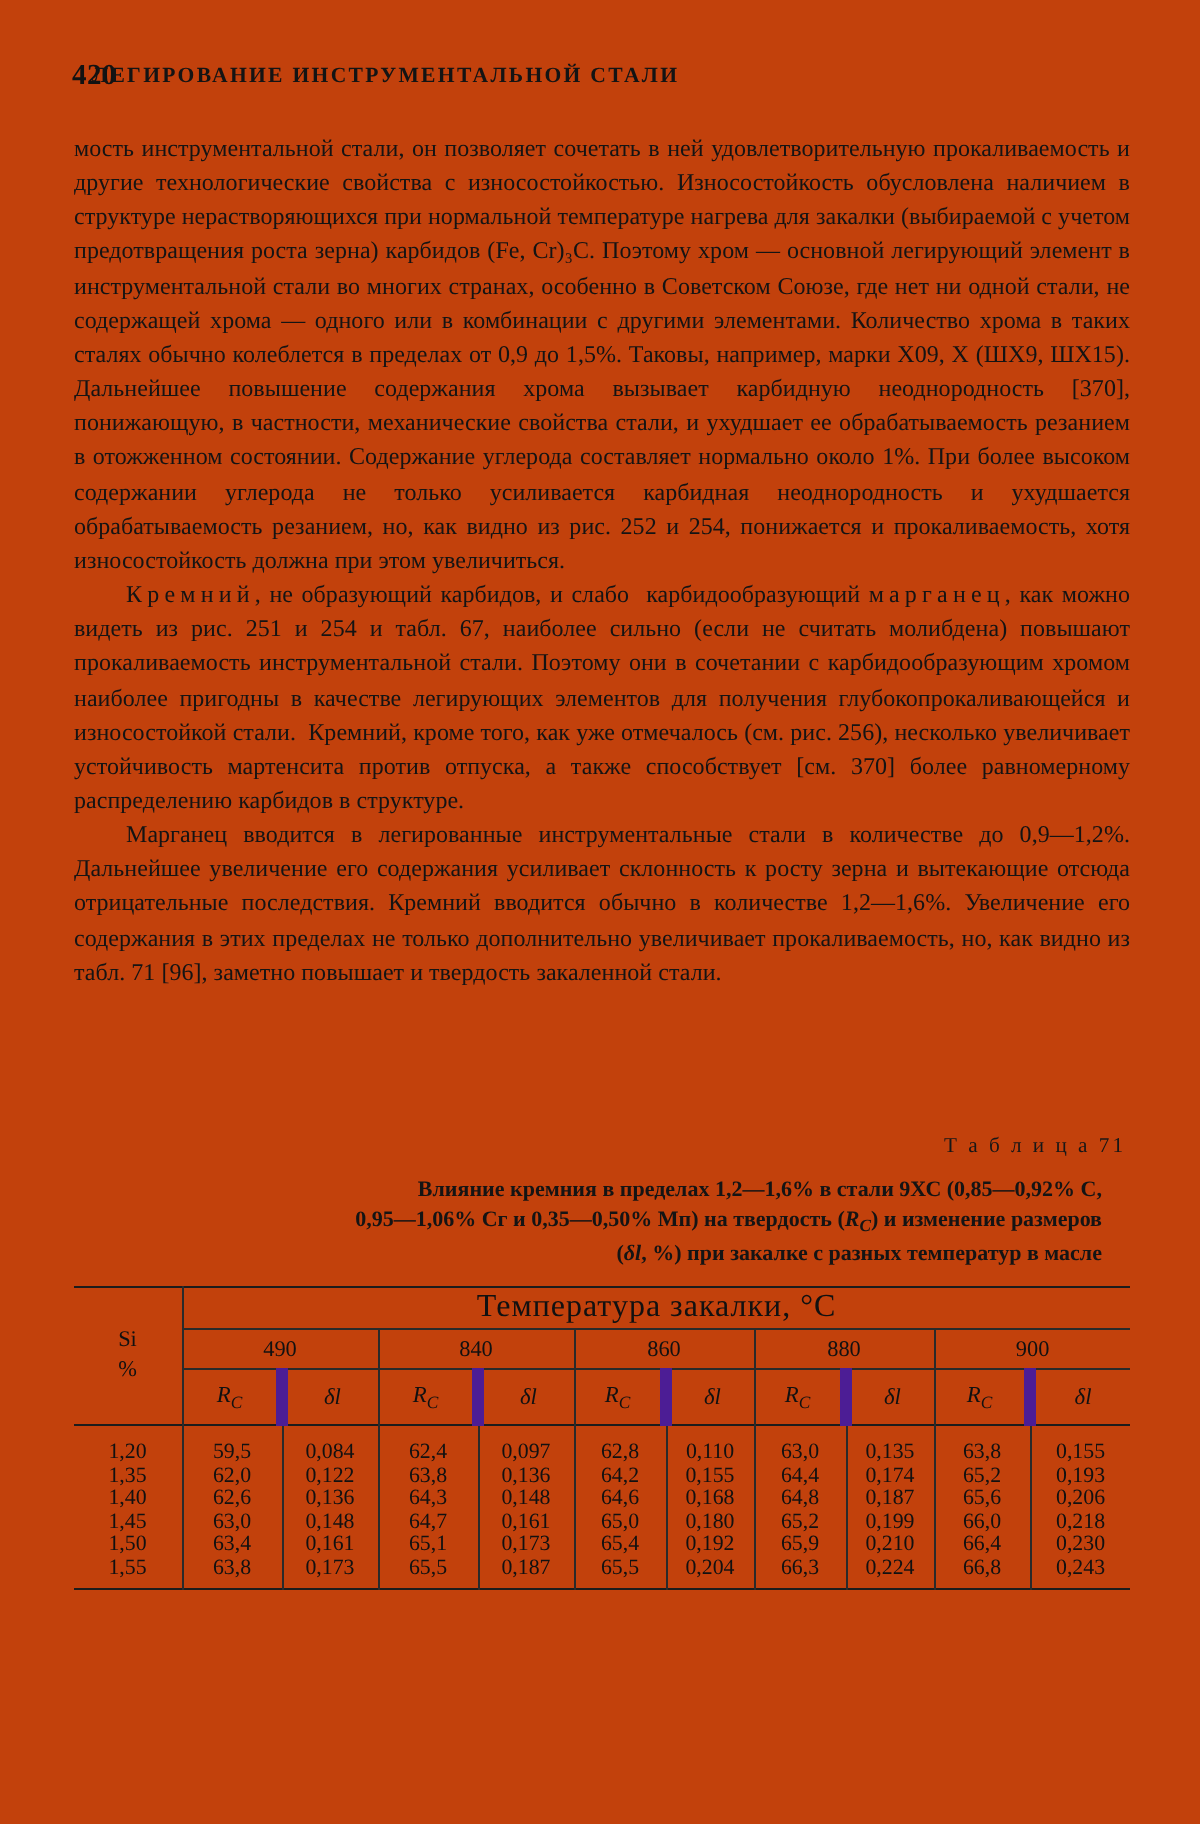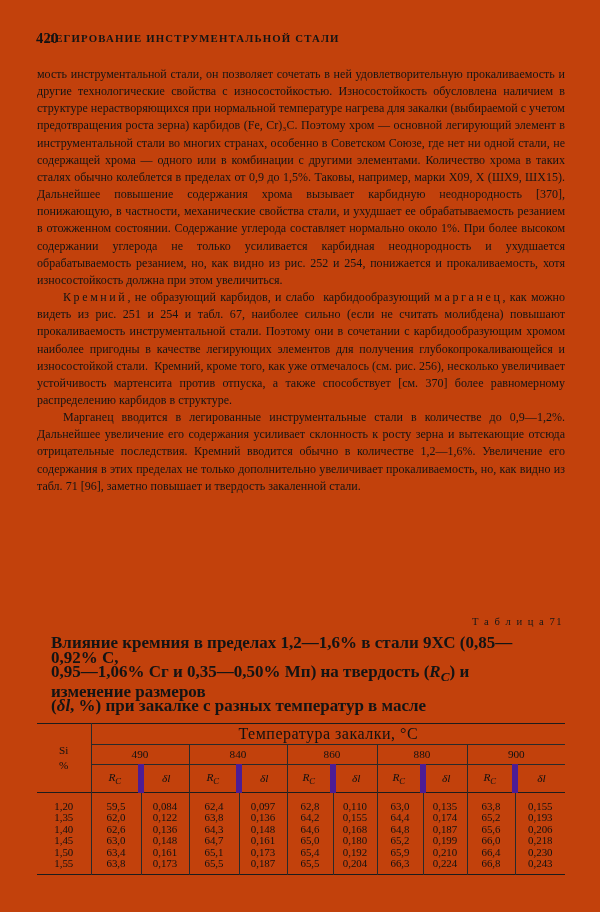--- a/index.html
+++ b/index.html
@@ -79,33 +79,32 @@
   .sp {
     letter-spacing: 2.6px;
   }
 
   
   .table-block {
     position: absolute;
     left: 37px;
     top: 568px;
     width: 528px;
-    margin-top: 48px;
   }
   .tbl-number {
     text-align: right;
     font-size: 10.6px;
     letter-spacing: 1.5px;
     color: #171717;
     margin-bottom: 9px;
     padding-right: 2px;
   }
   .tbl-caption {
-    text-align: left;
-    font-size: 17px;
+    text-align: right;
+    font-size: 11px;
     line-height: 14.6px;
     font-weight: 700;
     color: #141414;
     margin-bottom: 9px;
     padding: 0 14px;
     font-family: Liberation Serif, serif;
   }
   .tbl-caption .it { font-style: italic; font-weight: 700; }
   .tbl-caption .rc-sub { font-size: 0.78em; vertical-align: -0.3em; font-style: italic; }
 

